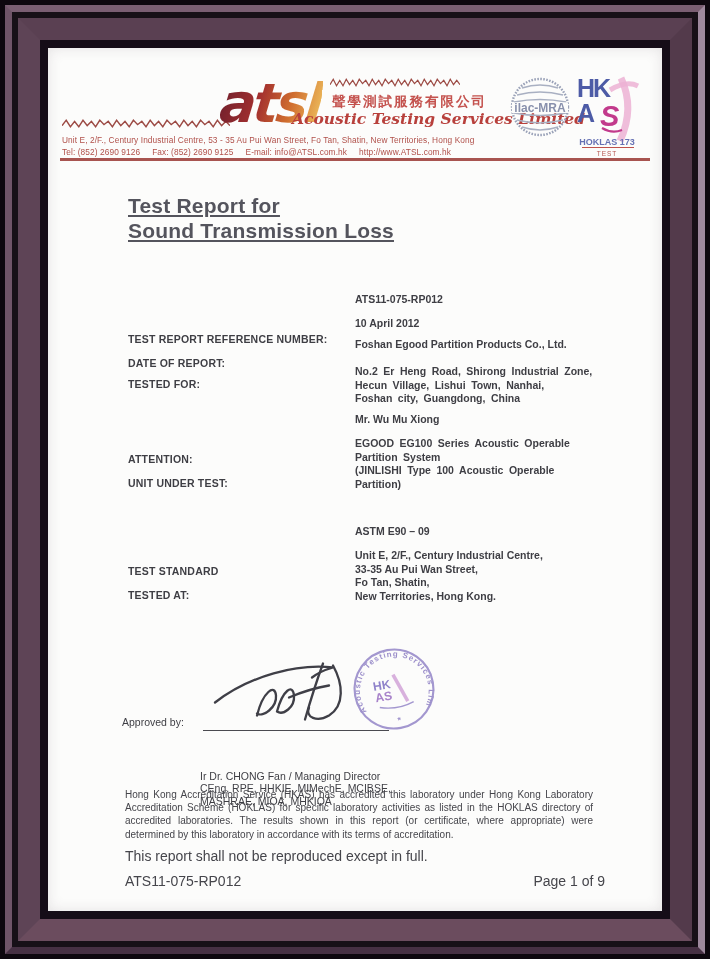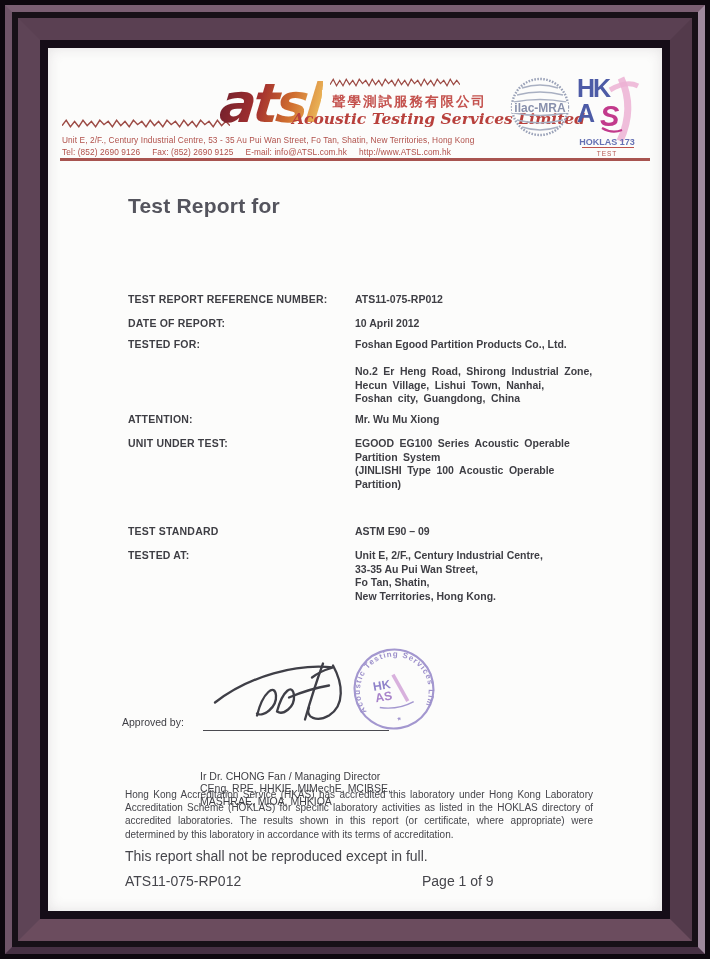--- a/index.html
+++ b/index.html
@@ -18,23 +18,23 @@
   .atsl{font-family:"DejaVu Sans",sans-serif;font-weight:bold;font-style:italic;
         font-size:54px;line-height:0.9;letter-spacing:-3px;transform:skewX(-6deg);
         background:linear-gradient(100deg,#6f1f2c 0%,#a3302f 38%,#cf6c2e 68%,#eebf5e 100%);
         -webkit-background-clip:text;background-clip:text;color:transparent;}
   .cjk{font-size:13.5px;font-weight:bold;color:#c4524e;letter-spacing:2px;white-space:nowrap;font-family:Liberation Mono, monospace;}
   .script{font-family:"DejaVu Serif","Liberation Serif",serif;font-style:italic;font-weight:bold;
           font-size:15.5px;color:#b8403c;white-space:nowrap;}
   .addr{font-size:8.3px;color:#b0504a;white-space:pre;letter-spacing:.1px;}
   .rule{height:2.5px;background:#a85450;}
   
-  .title{font-size:21px;font-weight:bold;color:#54545d;line-height:25px;letter-spacing:.2px;}
+  .title{font-size:21px;font-weight:bold;color:#54545d;line-height:25px;letter-spacing:.2px;text-decoration:underline;}
   
-  .lbl{position:absolute;left:80px;width:230px;font-size:10.5px;font-weight:bold;color:#3e3e44;letter-spacing:.2px;}
+  .lbl{position:absolute;left:80px;width:230px;font-size:10.5px;font-weight:bold;color:#3e3e44;letter-spacing:.2px;margin-top:40px;}
   .val{position:absolute;left:307px;width:256px;font-size:10.5px;font-weight:bold;color:#3e3e44;
        white-space:pre-line;line-height:13.5px;}
   .jw .val{word-spacing:2.6px;}
   
   .plain{font-size:10.5px;color:#3e3e44;}
   .sigline{border-top:1.8px solid #4a4a50;}
   .nameblock{font-size:10.5px;color:#3e3e44;line-height:12.3px;white-space:pre-line;margin-top:36px;}
   
   .foot{font-size:10px;color:#45454b;line-height:13.2px;text-align:justify;}
   .footline{font-size:14px;color:#45454b;}
@@ -92,20 +92,21 @@
           <text x="24" y="51" font-size="29" font-weight="bold" font-style="italic" fill="#c23a8c">S</text>
           <path d="M26 53 q 10 6 20 2" fill="none" stroke="#c23a8c" stroke-width="2.2"></path>
           <text x="31" y="70" text-anchor="middle" font-size="9" font-weight="bold" fill="#6671b4">HOKLAS 173</text>
           <line x1="6" y1="72.5" x2="58" y2="72.5" stroke="#c0524c" stroke-width="1"></line>
           <text x="31" y="81" text-anchor="middle" font-size="6.5" fill="#b5544f" letter-spacing="1">TEST</text>
         </svg>
       </div>
 
       <div class="abs title" style="left:80px;top:145px">
         <div>Test Report for</div>
+        <div>Sound Transmission Loss</div>
       </div>
 
       <div>
         <div class="lbl" style="top:245px">TEST REPORT REFERENCE NUMBER:</div>
         <div class="val" style="top:245px">ATS11-075-RP012</div>
       </div>
       <div>
         <div class="lbl" style="top:269px">DATE OF REPORT:</div>
         <div class="val" style="top:269px">10 April 2012</div>
       </div>
@@ -174,21 +175,21 @@
 
       <div class="abs plain" style="left:74px;top:668px">Approved by:</div>
       <div class="abs sigline" style="left:155px;top:682px;width:186px"></div>
       <div class="abs nameblock" style="left:152px;top:686px;width:260px">Ir Dr. CHONG Fan / Managing Director
 CEng, RPE, HHKIE, MIMechE, MCIBSE,
 MASHRAE, MIOA, MHKIOA</div>
 
       <div class="abs foot" style="left:77px;top:740px;width:468px">Hong Kong Accreditation Service (HKAS) has accredited this laboratory under Hong Kong Laboratory Accreditation Scheme (HOKLAS) for specific laboratory activities as listed in the HOKLAS directory of accredited laboratories. The results shown in this report (or certificate, where appropriate) were determined by this laboratory in accordance with its terms of accreditation.</div>
       <div class="abs footline" style="left:77px;top:800px">This report shall not be reproduced except in full.</div>
       <div class="abs footline" style="left:77px;top:825px">ATS11-075-RP012</div>
-      <div class="abs footline" style="left:374px;top:825px;width:150px;">Page 1 of 9</div>
+      <div class="abs footline" style="left:407px;top:825px;width:150px;text-align:right">Page 1 of 9</div>
 
      </div>
     </div>
    </div>
   </div>
  </div>
 </div>
 </div>
 
 </body></html>

